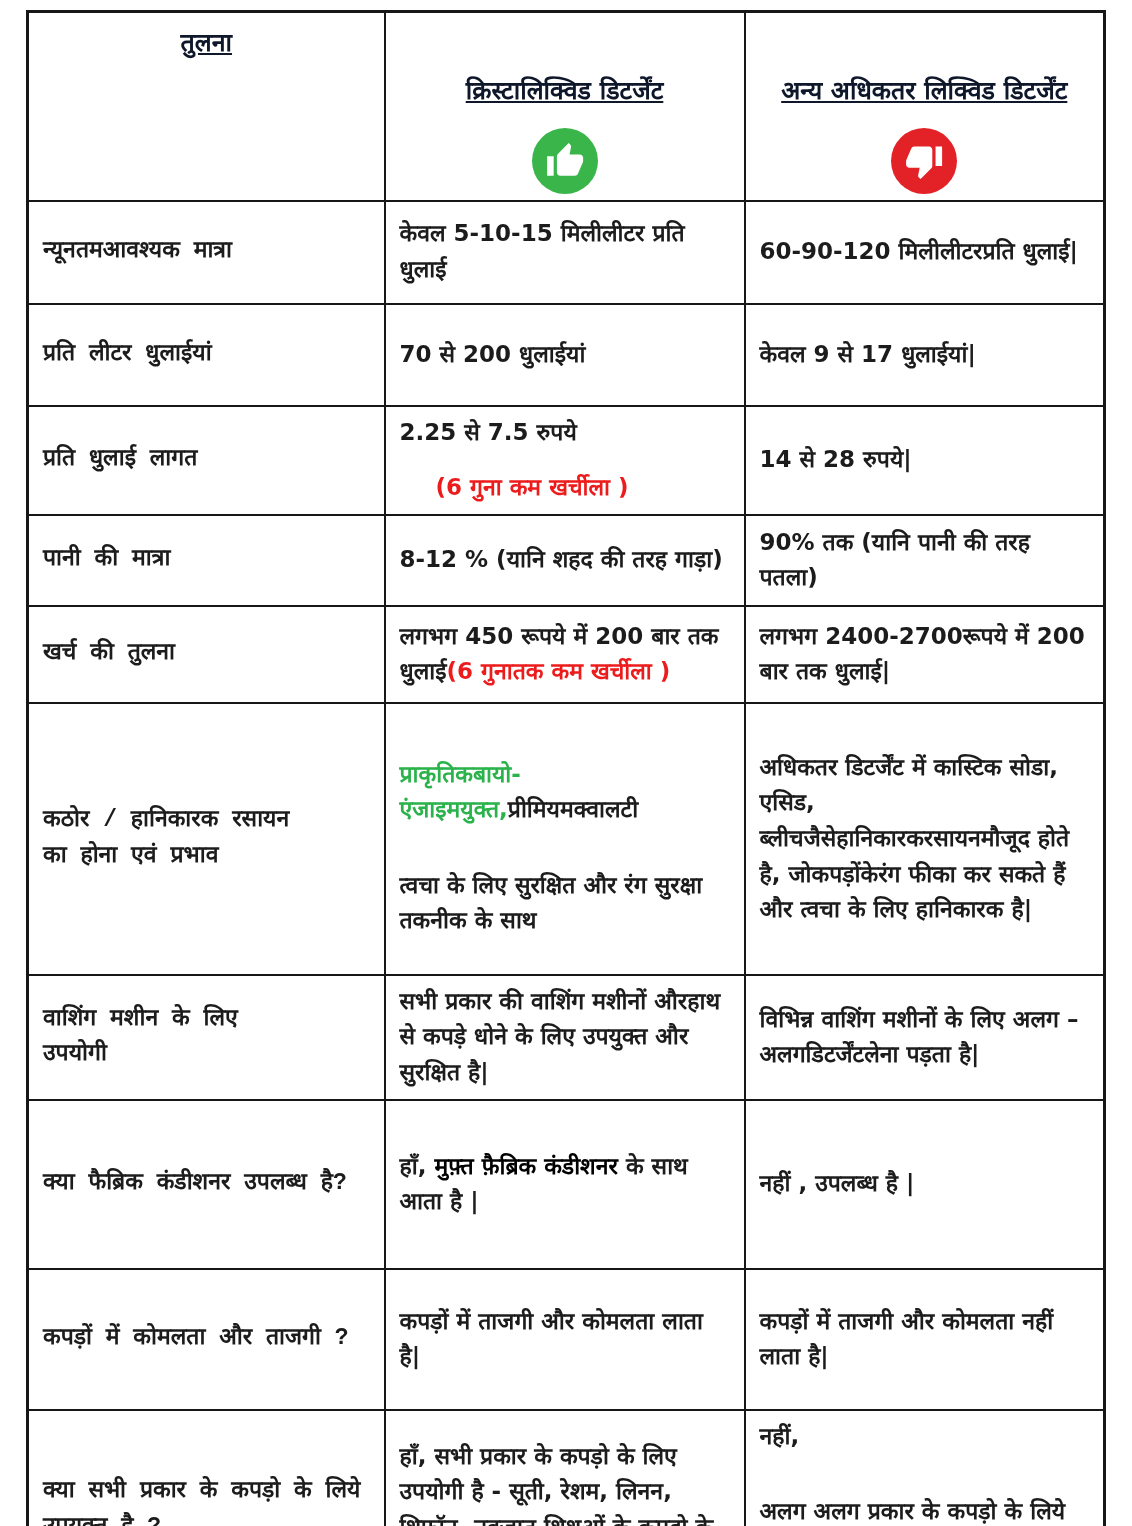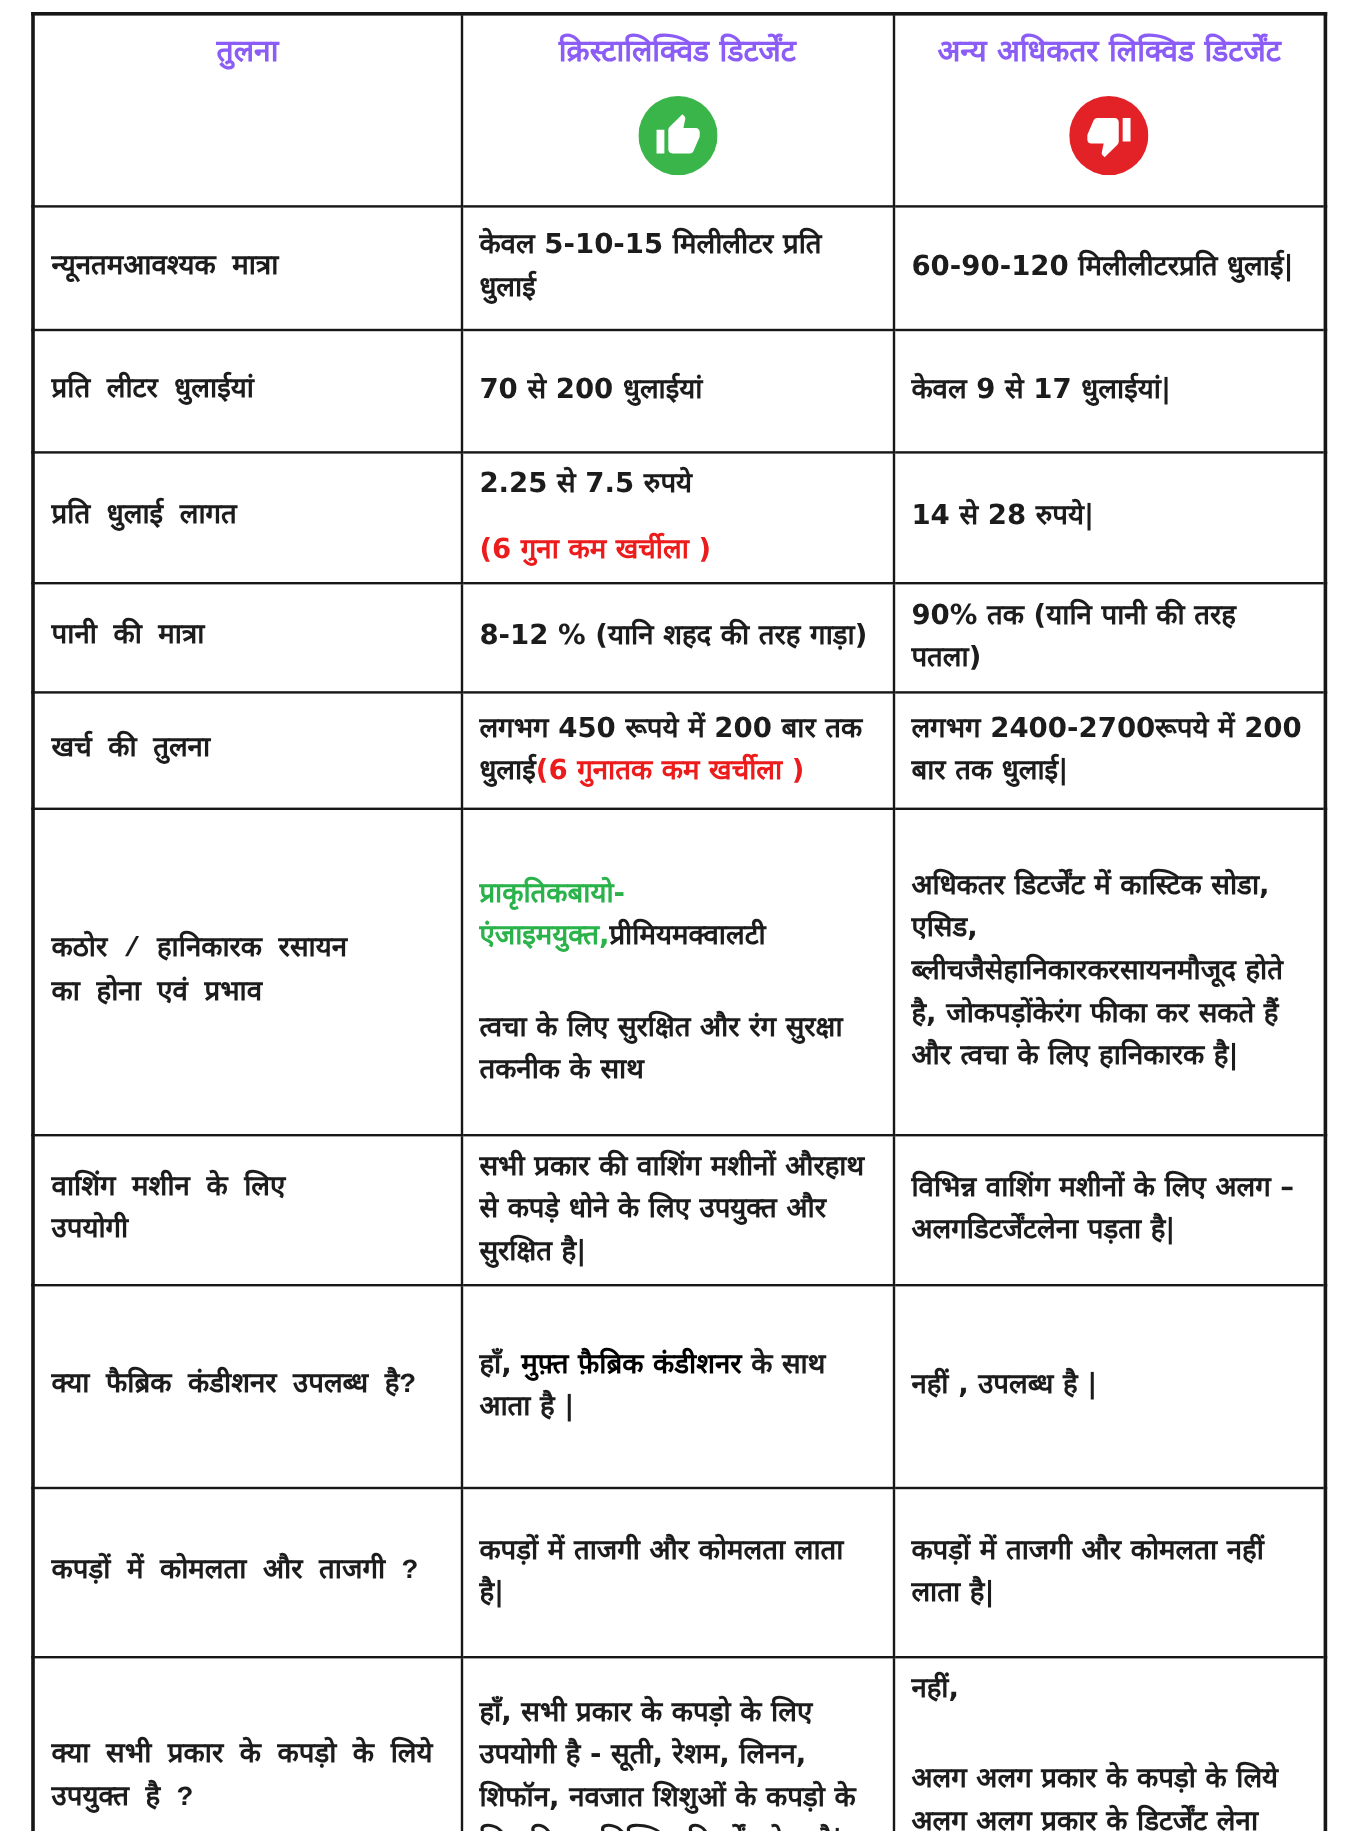--- a/index.html
+++ b/index.html
@@ -26,40 +26,41 @@
     font-weight: 700;
     color: #1c1c1c;
     line-height: 1.55;
     text-align: left;
     vertical-align: middle;
   }
   .cmp th {
     padding: 14px 10px 6px 10px;
     font-size: 25px;
     font-weight: 700;
-    color: #8b5cf6;
+    color: #0f172a;
     text-align: center;
     vertical-align: top;
     line-height: 1.3;
+    text-decoration: underline;
   }
   .label {
     color: #1787a8;
     font-size: 24px;
     white-space: pre-line;
     font-family: Liberation Mono, monospace;
   }
   .vt { vertical-align: top; }
   .vb { vertical-align: bottom; padding-bottom: 28px; }
   .red { color: #ed1c1c; }
   .green { color: #2bb34b; white-space: pre-line; }
   .orange { color: #000000; }
   p { margin: 0; }
-  .mt20 { margin-top: 20px; }
+  .mt20 { margin-top: 20px; margin-left: 36px; }
   .mt40 { margin-top: 40px; }
-  .hwrap { display: flex; flex-direction: column; align-items: center; }
+  .hwrap { display: flex; flex-direction: column; align-items: center; margin-top: 48px; }
   .hicon { display: block; margin-top: 20px; width: 66px; height: 66px; }
   .hicon svg { display: block; }
 </style>
 </head>
 <body>
 
 <div class="page">
   <table class="cmp">
     <colgroup>
       <col style="width:357px">

